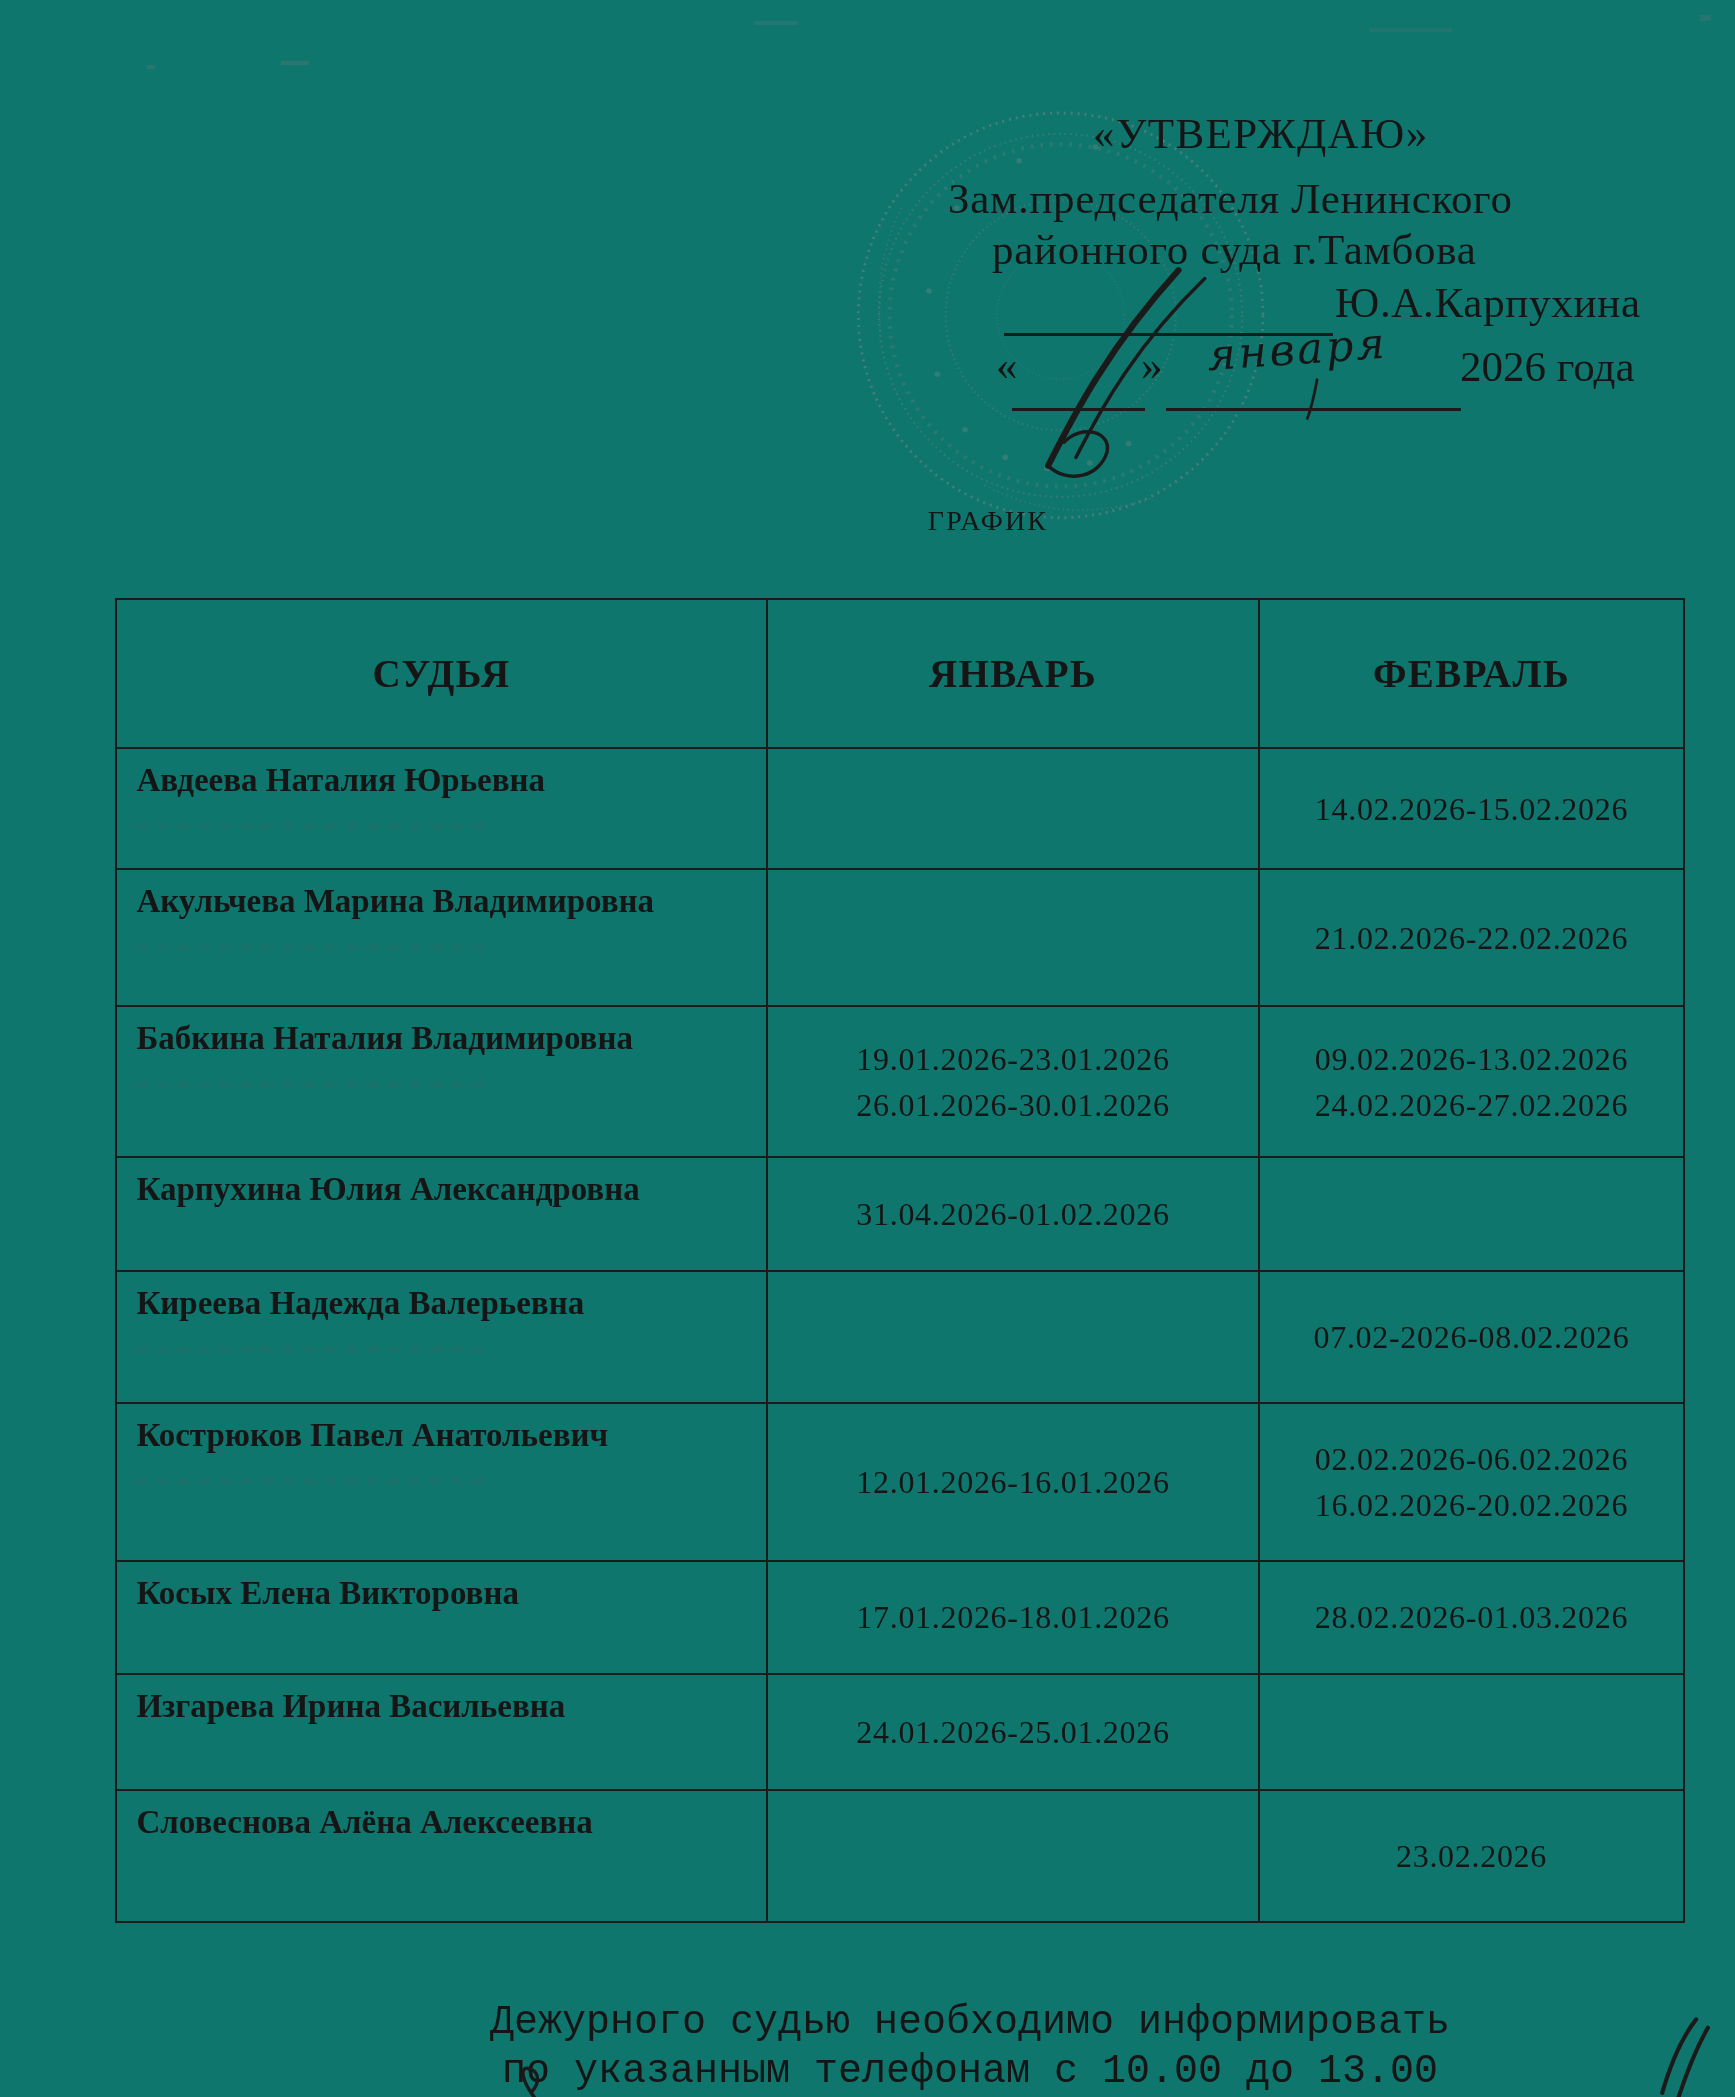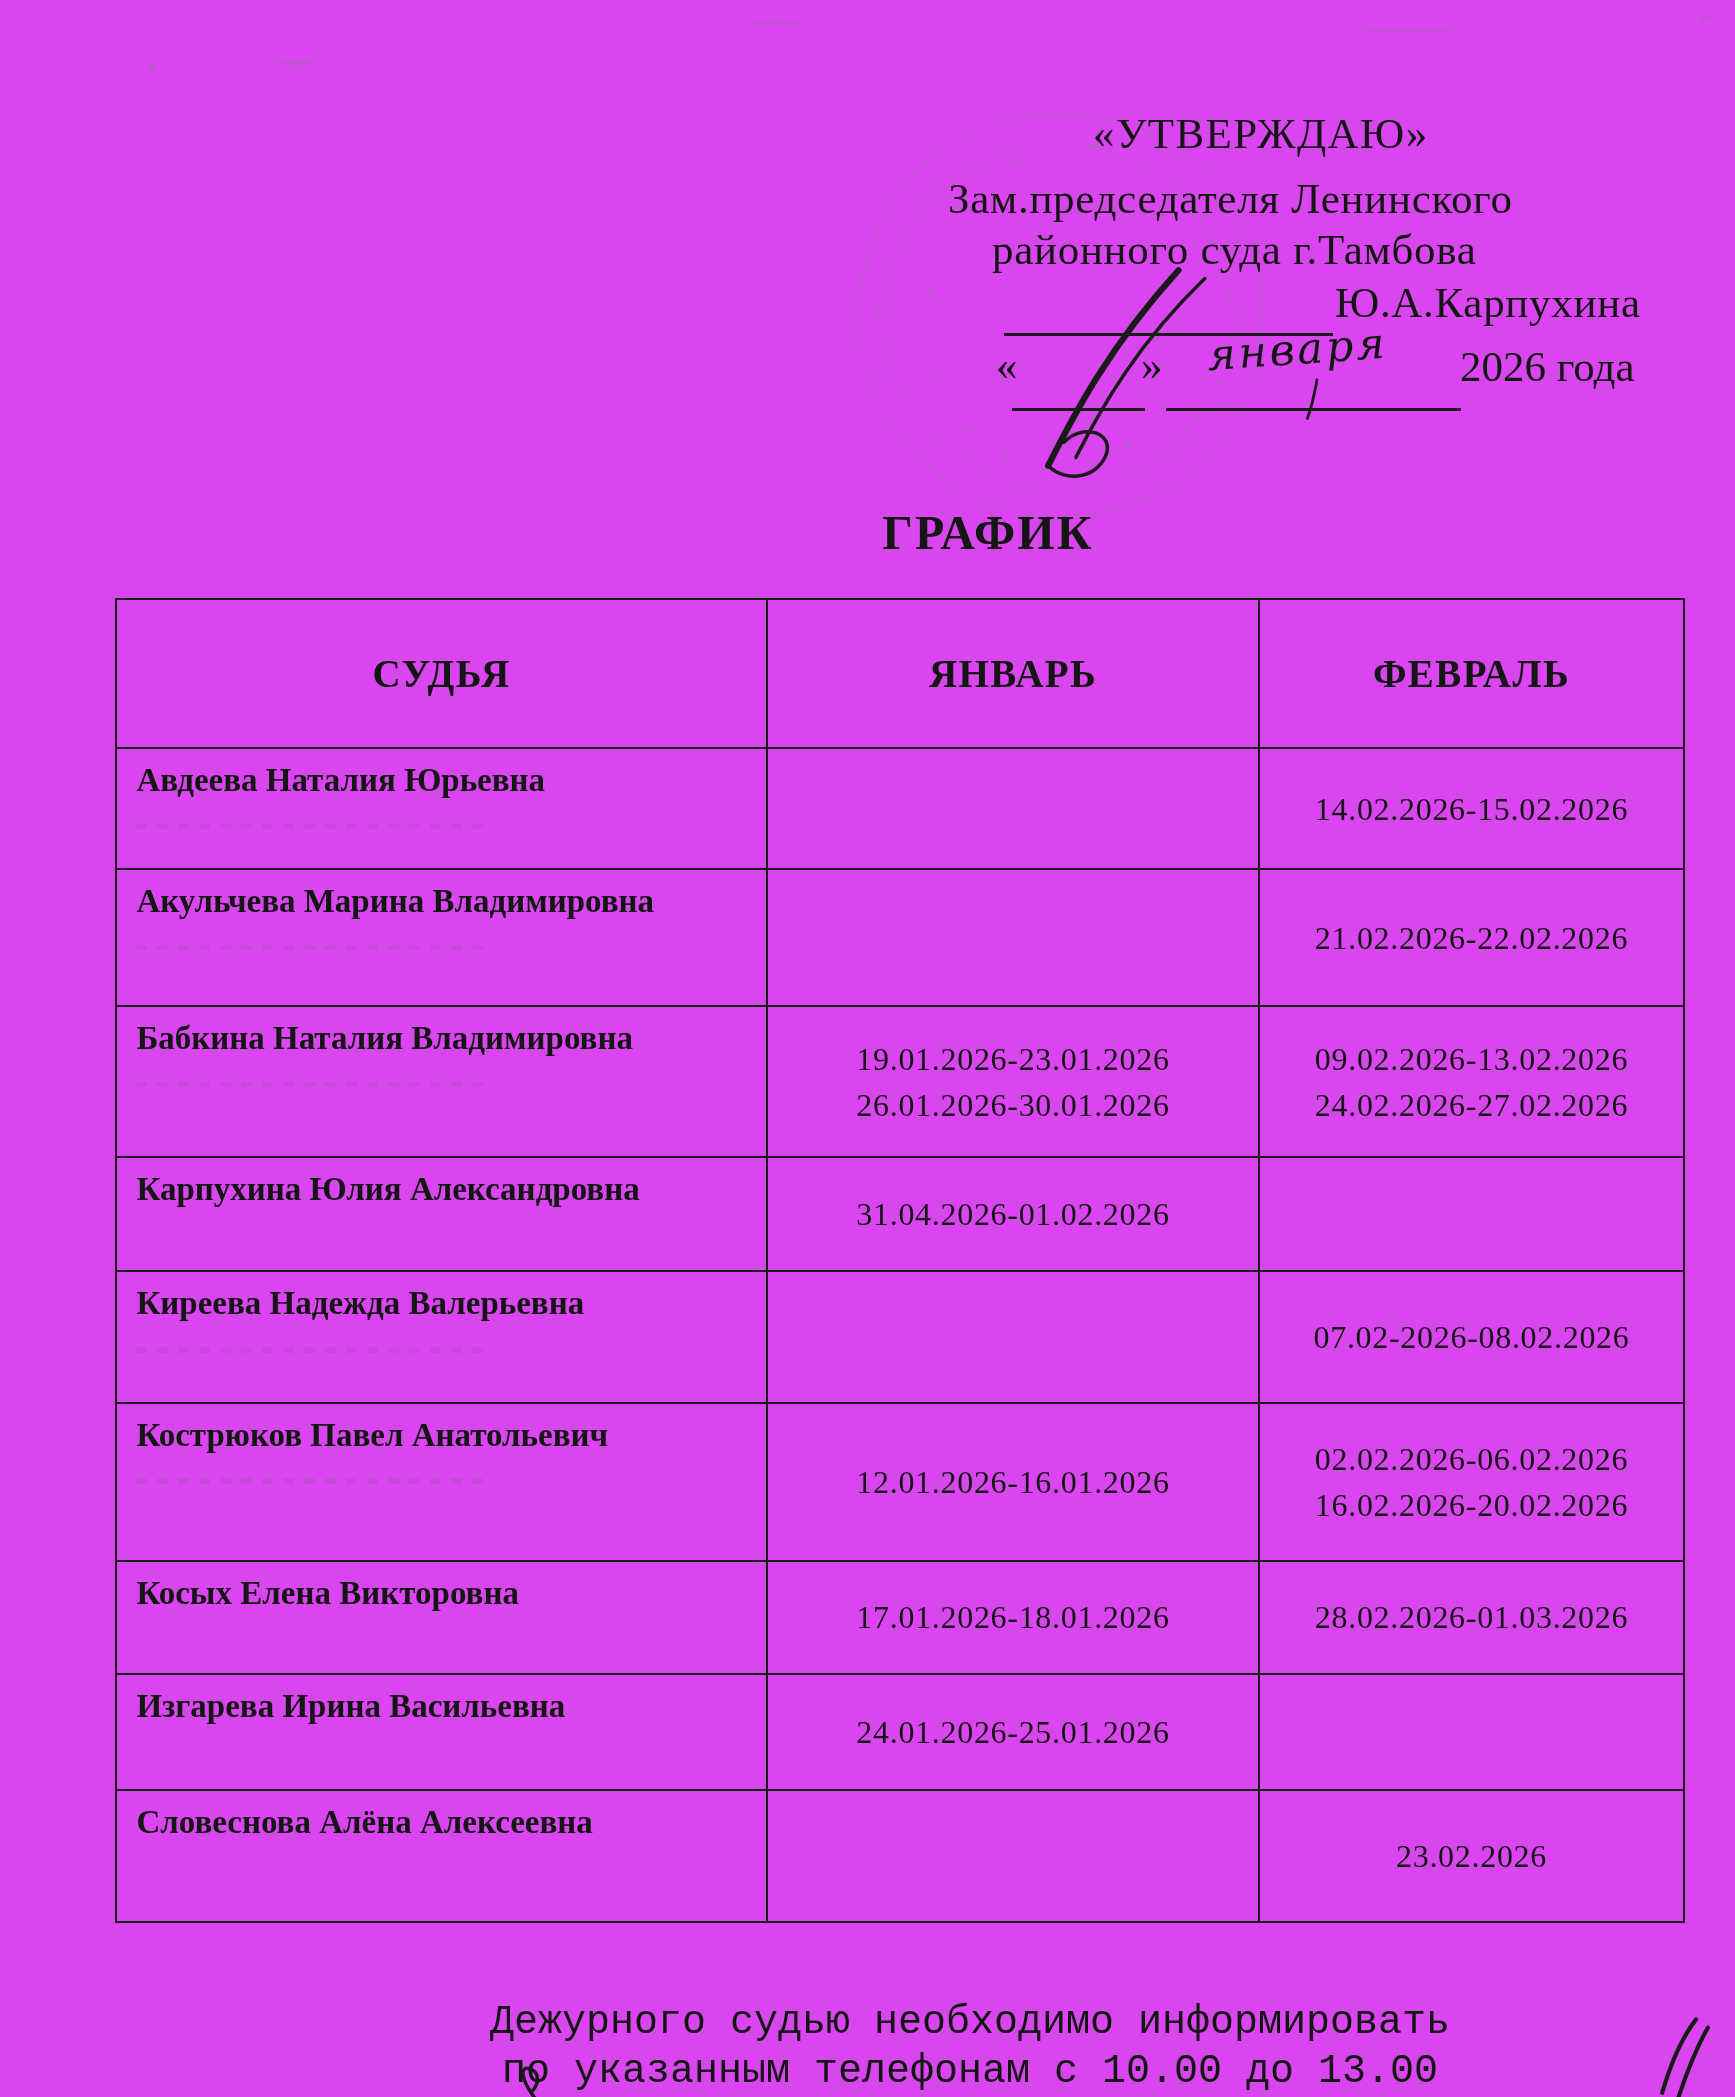--- a/index.html
+++ b/index.html
@@ -1,19 +1,19 @@
 <!DOCTYPE html>
 <html style="font-size:11px"><head>
 <meta charset="utf-8">
 <style>
   html,body{margin:0;padding:0;background:#e8e8e8;}
   .page{
     position:relative;
     width:1736px;height:2097px;
-    background:#d946ef;
+    background:#0f766e;
     overflow:hidden;
     font-family:"Liberation Serif","DejaVu Serif",serif;
     color:#151515;
   }
   
   .appr-line{position:absolute;font-size:43px;line-height:1.1;white-space:nowrap;letter-spacing:0.7px;}
   .l1{left:1093px;top:110px;letter-spacing:1.4px;}
   .l2{left:948px;top:175px;}
   .l3{left:992px;top:226px;}
   .l4{left:1335px;top:279px;}
@@ -26,21 +26,21 @@
   .qc{left:1141px;top:341px;}
   .handwritten{
     position:absolute;left:1207px;top:324px;
     font-family:"DejaVu Serif",serif;font-style:italic;
     font-size:43px;transform:rotate(-4deg);letter-spacing:2.8px;white-space:nowrap;
   }
   .year{position:absolute;left:1460px;top:342px;font-size:43px;white-space:nowrap;}
   
   .doc-title{
     position:absolute;left:832px;top:505px;width:312px;
-    text-align:center;font-size:48px;font-weight:bold;letter-spacing:2.1px;
+    text-align:center;font-size:28px;font-weight:normal;letter-spacing:2.1px;
   }
   
   table.schedule{
     position:absolute;left:115px;top:598px;
     width:1568px;height:1325px;
     border-collapse:collapse;table-layout:fixed;
     border:2.8px solid #1b1b1b;
   }
   table.schedule th,table.schedule td{border:2.1px solid #1b1b1b;}
   th.head-cell{font-size:39px;font-weight:bold;text-align:center;vertical-align:middle;letter-spacing:1.4px;}

